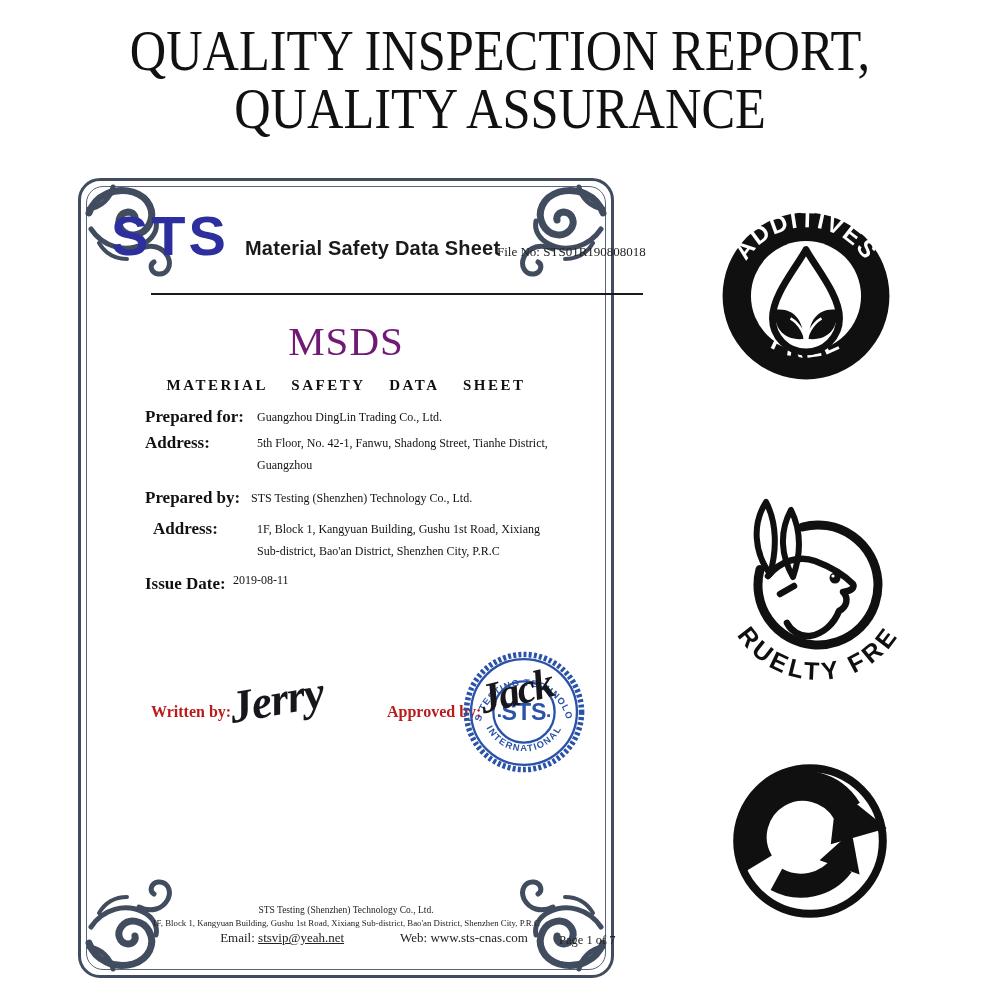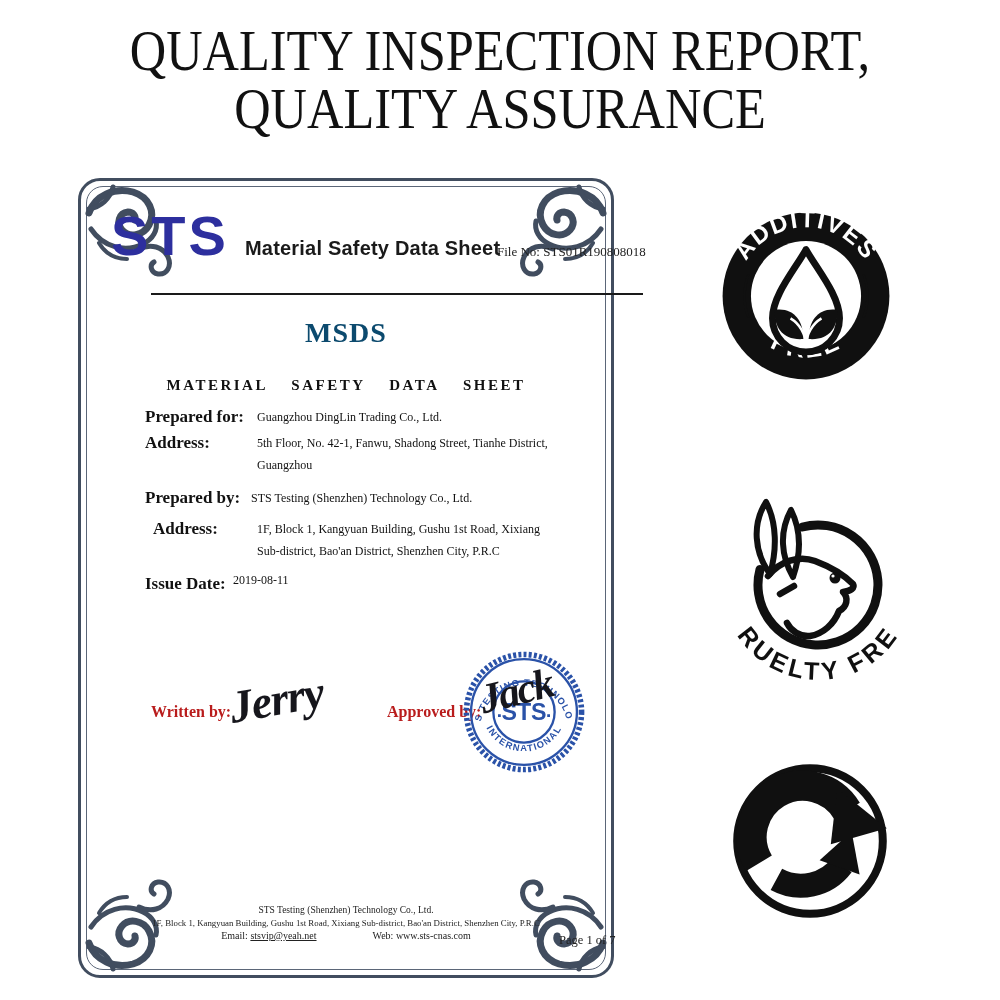--- a/index.html
+++ b/index.html
@@ -23,37 +23,37 @@
   .corner.br { right:2px; bottom:2px; transform:scale(-1,-1); }
 
   .sts-logo { position:absolute; left:30px; top:22px; font-family:"Liberation Sans", sans-serif;
               font-weight:bold; font-size:56px; letter-spacing:3px; color:#2d2f9e; }
   .msds-sheet-title { position:absolute; left:164px; top:56px; font-family:"Liberation Sans", sans-serif;
               font-weight:600; font-size:20px; color:#1a1a1a; letter-spacing:.2px; }
   .file-no { position:absolute; left:416px; top:63px; font-size:13px; color:#222; white-space:nowrap; }
   .header-rule { position:absolute; left:70px; top:112px; width:492px; height:2px; background:#1a1a1a; }
 
   .doc-title { position:absolute; left:0; top:136px; width:100%; text-align:center;
-               font-weight:bold; font-size:28px; color:#0c4a6e; letter-spacing:1px; }
+               font-weight:normal; font-size:41px; color:#701a75; letter-spacing:1px; }
   .doc-subtitle { position:absolute; left:0; top:196px; width:100%; text-align:center;
                font-weight:bold; font-size:15px; color:#111; letter-spacing:2.5px; word-spacing:18px; }
 
   .lbl { position:absolute; font-weight:bold; font-size:17px; color:#111; white-space:nowrap; }
   .val { position:absolute; font-size:12px; color:#111; white-space:nowrap; }
 
   .sig-label { position:absolute; font-weight:bold; font-size:16px; color:#b91c1c; white-space:nowrap; }
   .sig-script { position:absolute; font-style:italic; font-weight:bold; color:#16161c; white-space:nowrap; }
   .sig-jerry { left:148px; top:492px; font-size:46px; transform:rotate(-10deg); letter-spacing:-1px; }
   .sig-jack  { left:398px; top:486px; font-size:42px; transform:rotate(-14deg); letter-spacing:-2px; z-index:3; }
   .stamp-box { position:absolute; left:378px; top:466px; width:130px; height:130px; z-index:2; }
 
   .foot { position:absolute; left:0; width:100%; text-align:center; color:#222; }
   .foot-1 { top:724px; font-size:9.5px; }
   .foot-2 { top:737px; font-size:8.8px; }
-  .foot-3 { top:749px; font-size:10px; }
+  .foot-3 { top:749px; font-size:13px;margin-left:28px; }
   .foot-3 .gap { display:inline-block; width:56px; }
   .email-link { text-decoration:underline; color:#222; }
   .page-no { position:absolute; left:478px; top:752px; font-size:12.5px; color:#222; white-space:nowrap; }
 
   
   .badge { position:absolute; }
   .badge-additives { left:720px; top:210px; width:172px; height:172px; }
   .badge-cruelty   { left:696px; top:490px; width:236px; height:204px; }
   .badge-greendot  { left:730px; top:760px; width:160px; height:162px; }
 </style>

